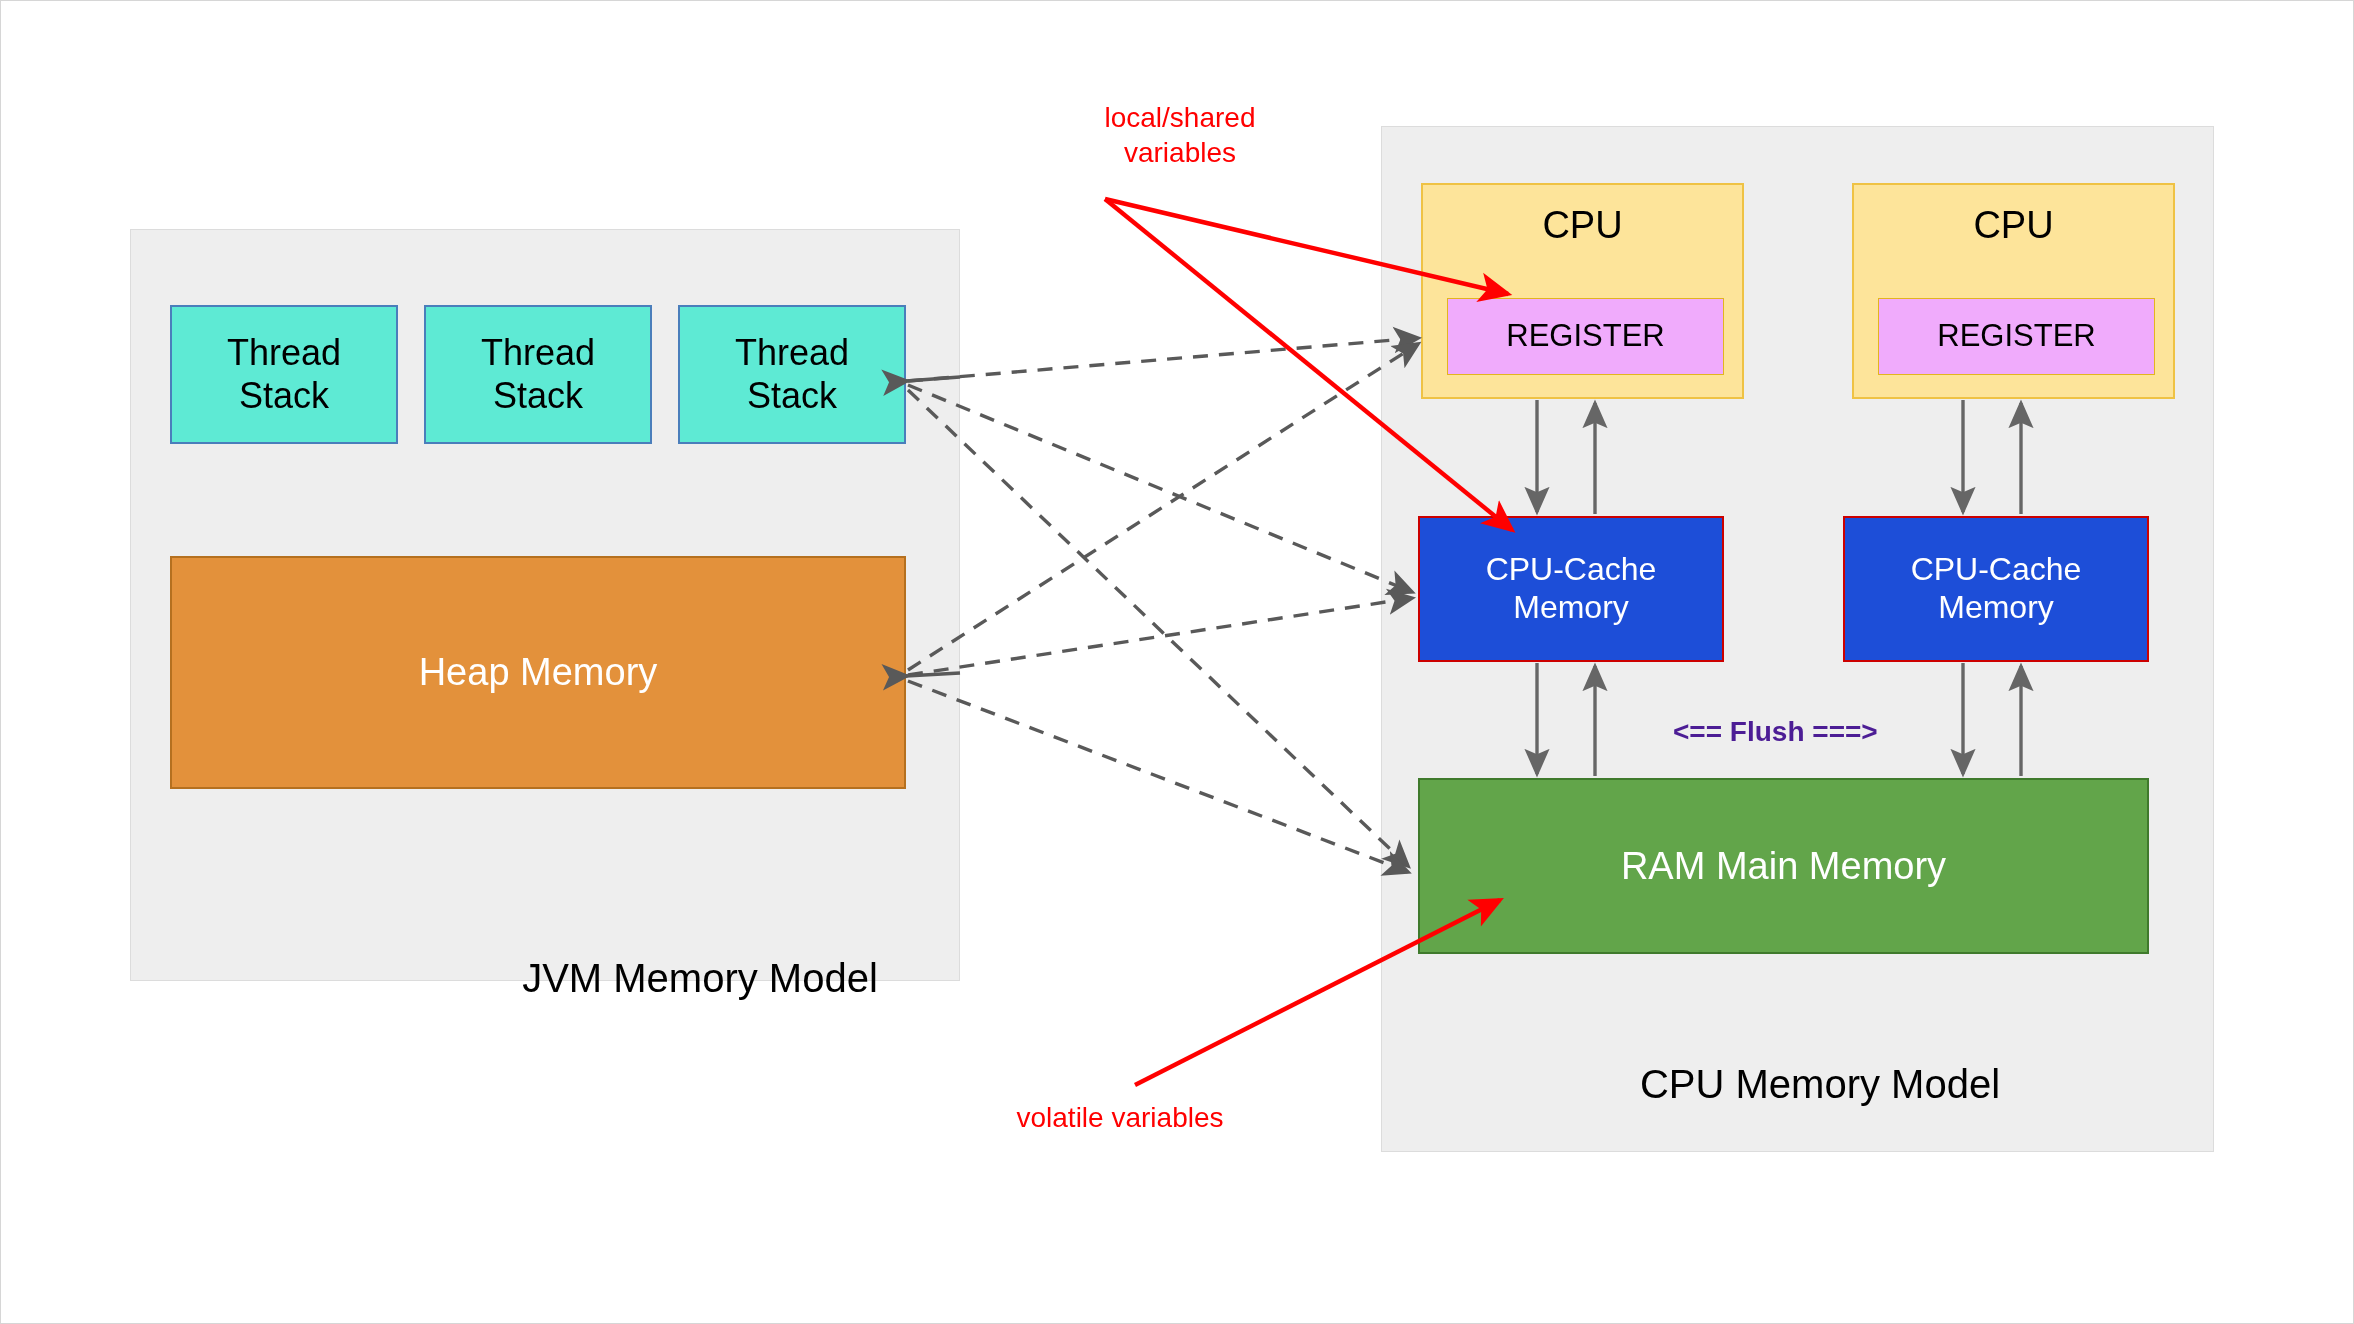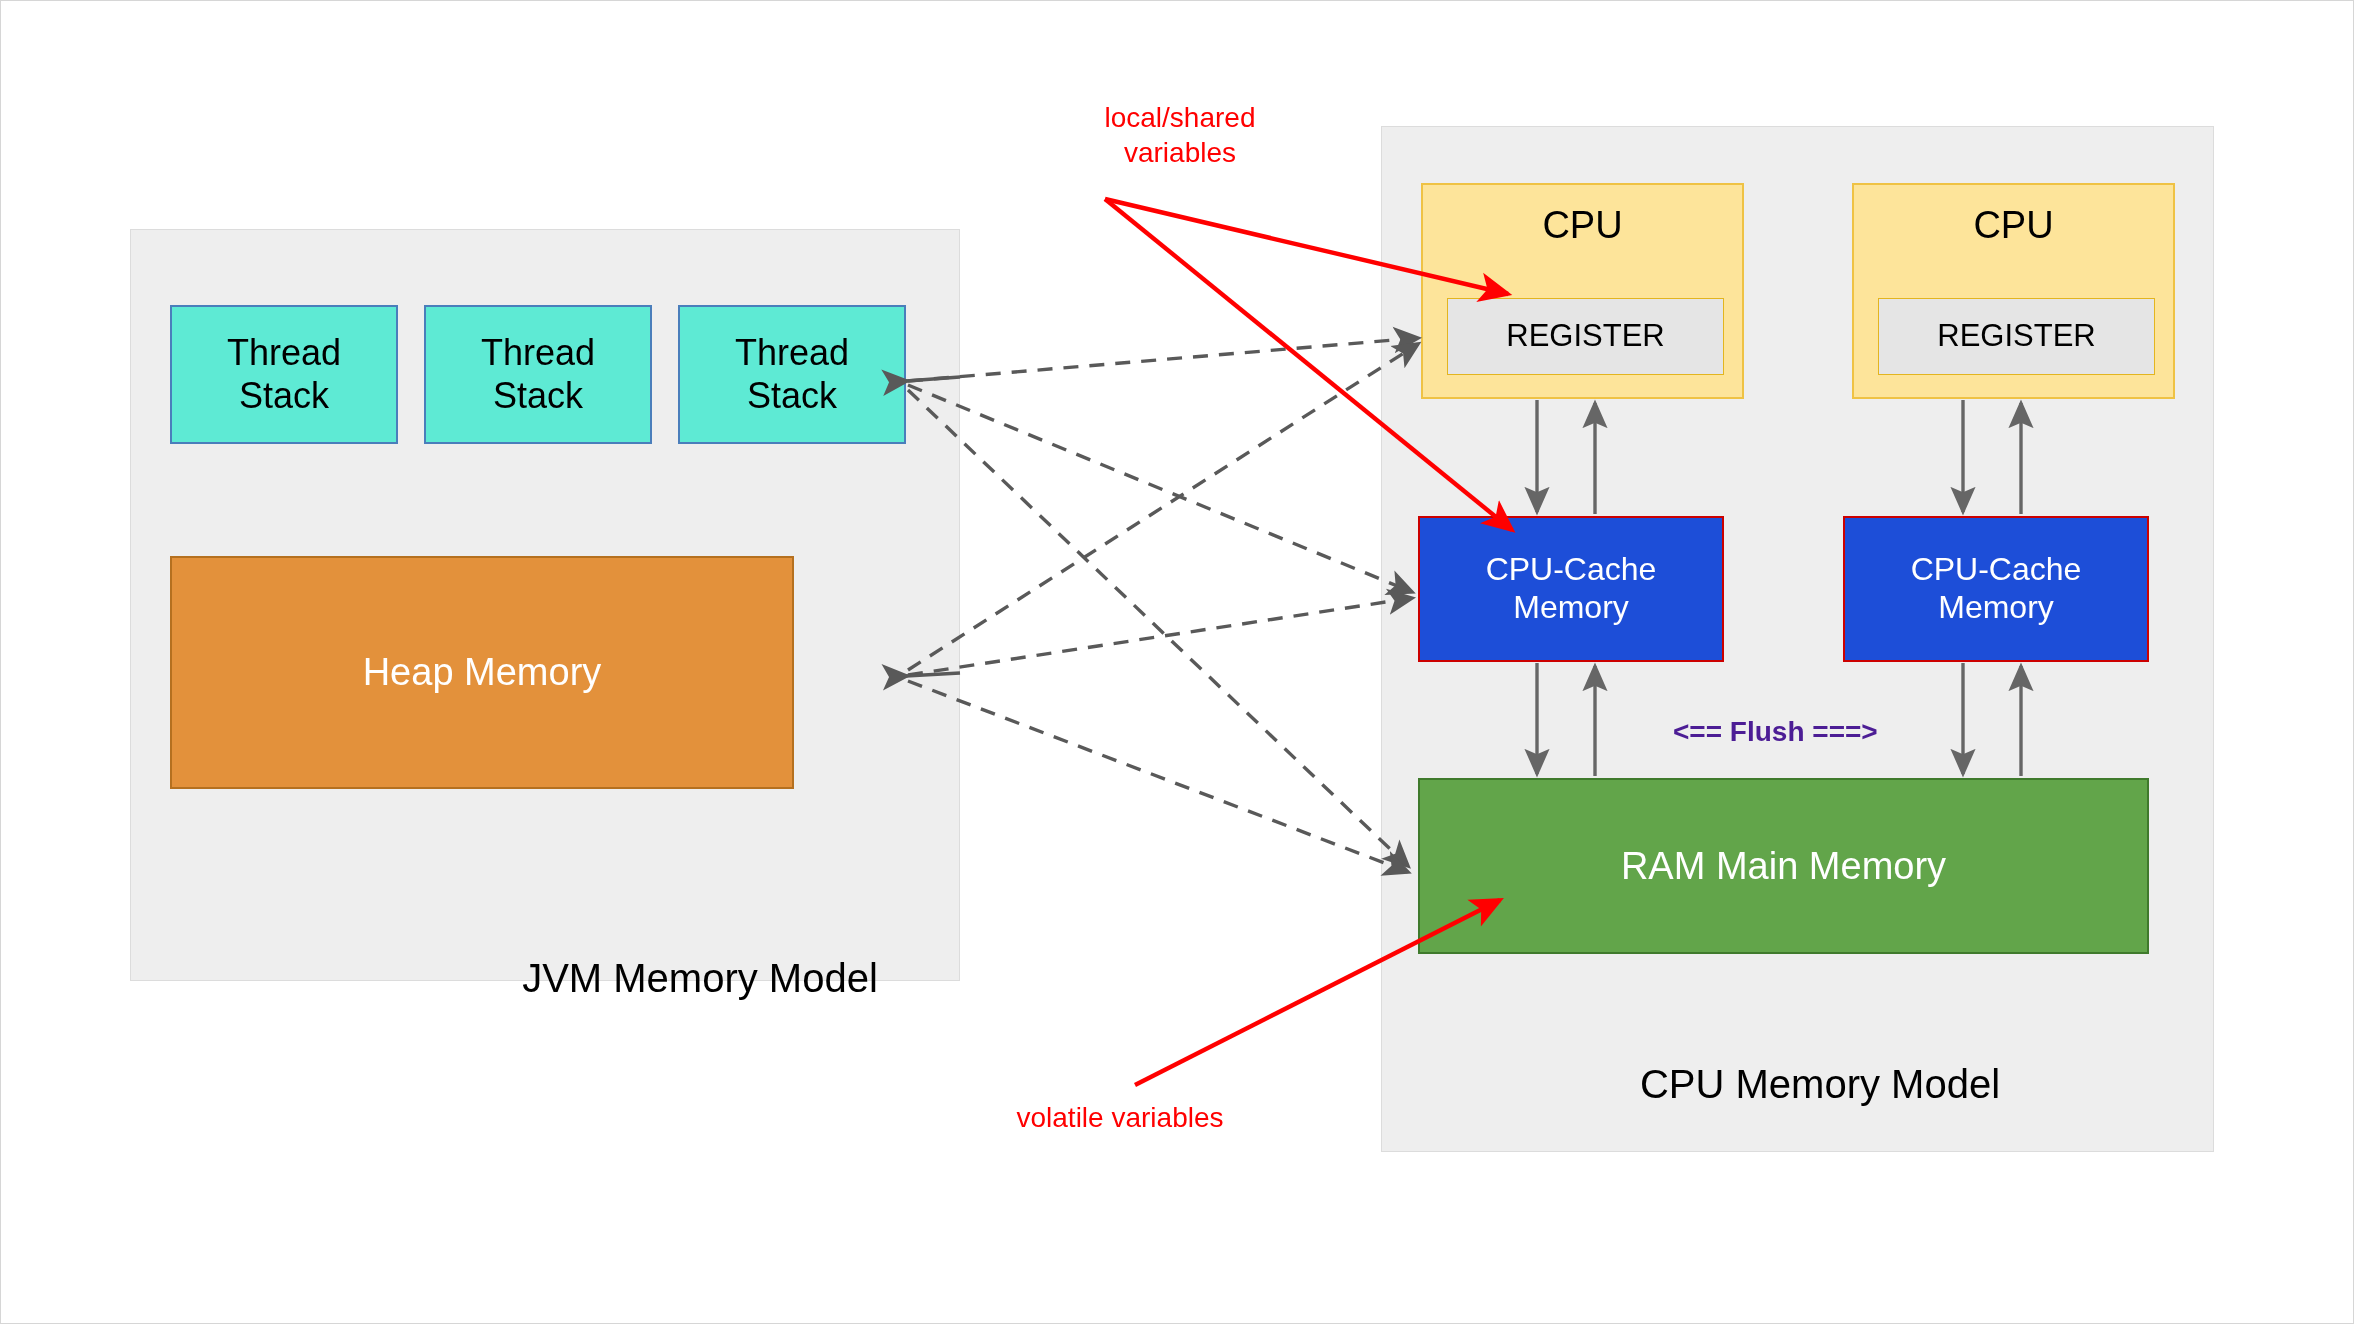--- a/index.html
+++ b/index.html
@@ -71,21 +71,21 @@
     position: absolute;
     left: 0;
     right: 0;
     top: 18px;
     text-align: center;
     font-size: 38px;
     color: #000000;
   }
   .register {
     position: absolute;
-    background: #e5e5e5;
+    background: #f0abfc;
     border: 1px solid #e3b51f;
     color: #000000;
     font-size: 31px;
     display: flex;
     align-items: center;
     justify-content: center;
   }
   .cache {
     background: #1d4ed8;
     border: 2px solid #cc0000;
@@ -139,21 +139,21 @@
   <div class="node thread-stack" style="left:424px; top:305px; width:228px; height:139px;">
     <span style="white-space:pre-line;">Thread
 Stack</span>
   </div>
 
   <div class="node thread-stack" style="left:678px; top:305px; width:228px; height:139px;">
     <span style="white-space:pre-line;">Thread
 Stack</span>
   </div>
 
-  <div class="node heap" style="left:170px; top:556px; width:624px; height:233px;">
+  <div class="node heap" style="left:170px; top:556px; width:736px; height:233px;">
     <span>Heap Memory</span>
   </div>
 
   <div class="group-label" style="left:430px; top:956px; width:540px;">JVM Memory Model</div>
 
   <div class="group-box" style="left:1381px; top:126px; width:833px; height:1026px;"></div>
 
   <div class="node cpu-box" style="left:1421px; top:183px; width:323px; height:216px;">
     <div class="cpu-title">CPU</div>
     <div class="register" style="left:24px; top:113px; width:275px; height:75px;">

